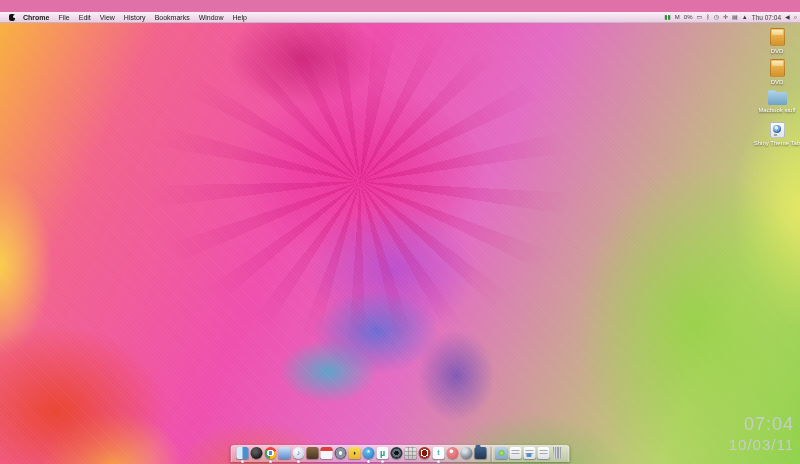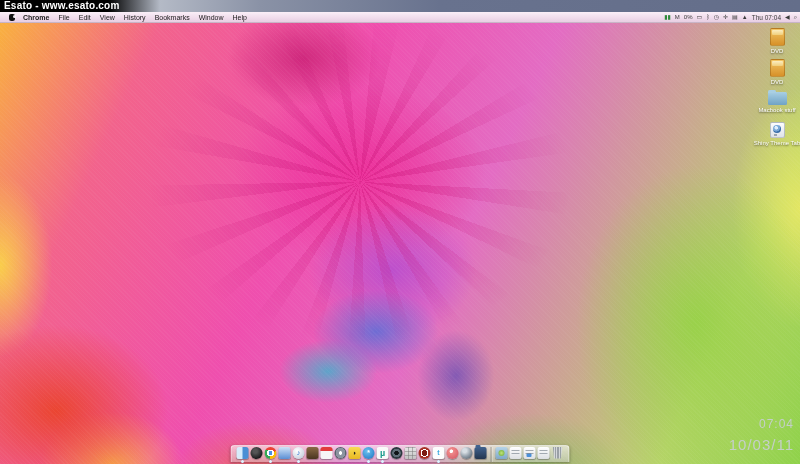--- a/index.html
+++ b/index.html
@@ -71,21 +71,21 @@
   .art-folder{width:19px;height:13px;border-radius:1.5px;background:linear-gradient(#a9cfe3,#6fa3c6);position:relative;margin-top:3px;}
   .art-folder::before{content:"";position:absolute;left:0;top:-2px;width:8px;height:3px;border-radius:1.5px 1.5px 0 0;background:#a9cfe3;}
   .art-dmg{width:15px;height:16px;border-radius:2px;background:linear-gradient(#fdfdfd,#dfe3e8);border:1px solid rgba(120,130,140,.45);position:relative;box-sizing:border-box;}
   .art-dmg::before{content:"";position:absolute;left:2.5px;top:2px;width:8px;height:8px;border-radius:50%;
     background:radial-gradient(circle at 40% 35%, #dfeefc 0 1.5px, #79a8d8 2px 3.5px, #3a6ea8 4px);}
   .art-dmg::after{content:"";position:absolute;left:3px;bottom:1.5px;width:3px;height:2px;background:#9aa4ae;}
 
   
   .deskclock{position:absolute;right:6px;bottom:8px;text-align:right;z-index:5;
     color:rgba(202,206,216,.88);font-weight:300;letter-spacing:1px;}
-  .deskclock .t{font-size:12px;line-height:20px;}
+  .deskclock .t{font-size:18px;line-height:20px;}
   .deskclock .d{font-size:15px;line-height:22px;}
 
   
   .dock{
     position:absolute;left:50%;bottom:2px;transform:translateX(-50%);
     height:17px;padding:0 5px;display:flex;align-items:center;gap:2px;
     background:linear-gradient(rgba(255,255,255,.6),rgba(215,215,218,.45));
     border:1px solid rgba(255,255,255,.55);border-bottom:none;border-radius:4px 4px 0 0;
     box-shadow:0 1px 3px rgba(0,0,0,.3);z-index:20;box-sizing:border-box;
   }
@@ -129,23 +129,20 @@
   .ic-trash{clip-path:polygon(10% 0,90% 0,78% 100%,22% 100%);border-radius:0;
       background:repeating-linear-gradient(90deg,#d4d7da 0 1px,#9aa0a6 1px 2.5px);}
 
   .txt{pointer-events:none;}
 </style>
 </head>
 <body>
 
 <div id="screen">
 
-  <div class="watermark txt">
-    <span>Esato - www.esato.com</span>
-  </div>
 
   <div class="menubar">
     <span class="apple"></span>
     <span class="mitem bold">Chrome</span>
     <span class="mitem">File</span>
     <span class="mitem">Edit</span>
     <span class="mitem">View</span>
     <span class="mitem">History</span>
     <span class="mitem">Bookmarks</span>
     <span class="mitem">Window</span>

